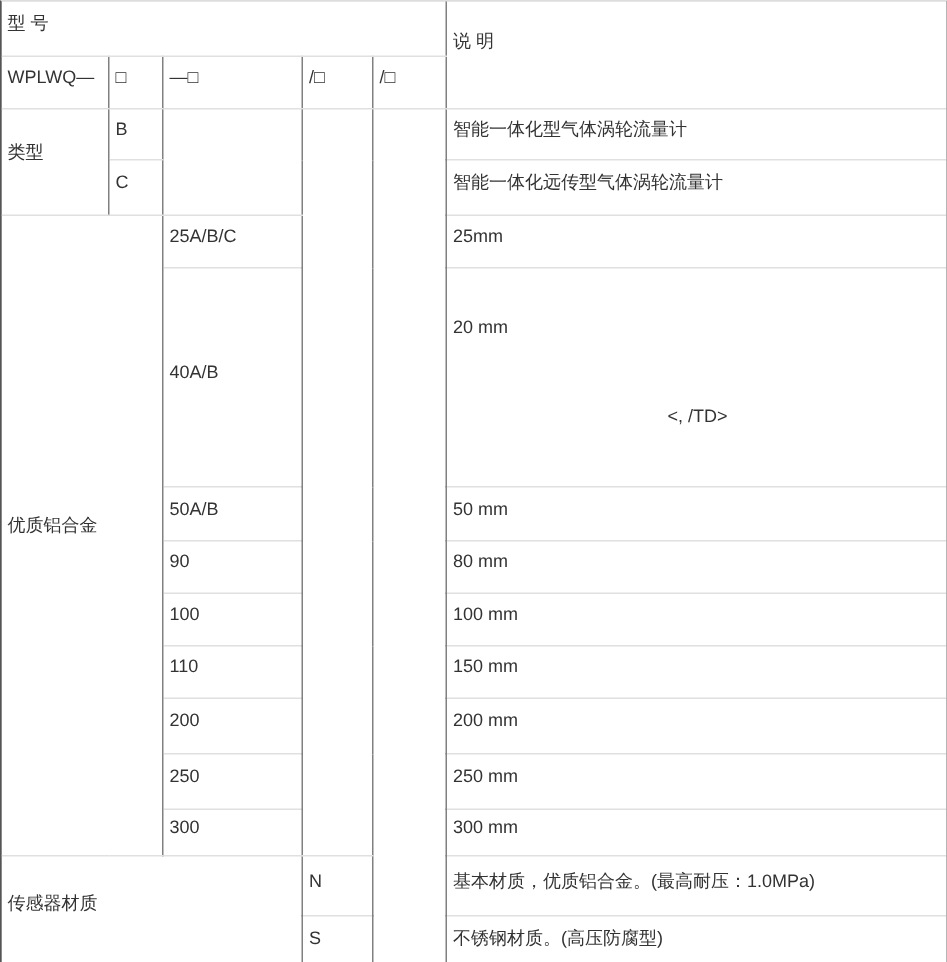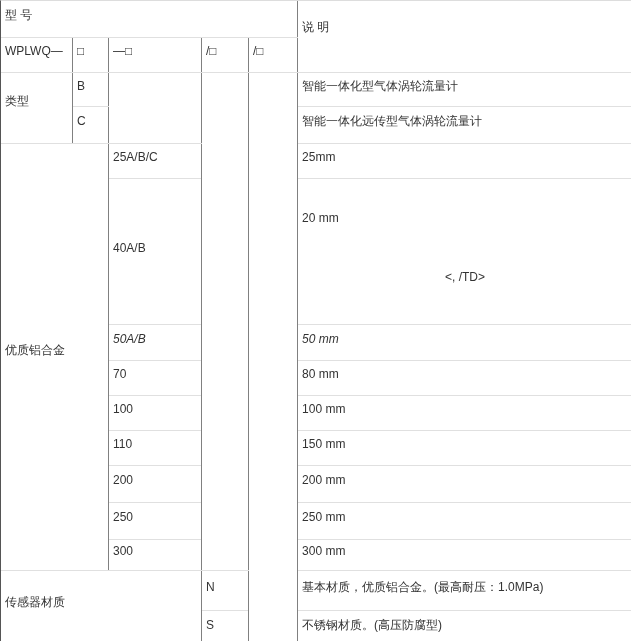--- a/index.html
+++ b/index.html
@@ -24,21 +24,21 @@
     overflow: hidden;
     white-space: pre-wrap;
     border-left: 1px solid #808080;
     border-right: 1px solid #808080;
     border-top: 1px solid #e0e0e0;
     border-bottom: 1px solid #e0e0e0;
   }
   td.label-cell { padding-bottom: 16px; }
   td.desc-header { padding-bottom: 20px; margin-left: 24px; }
   tr.h37 { height: 37px; } tr.h35 { height: 35px; } tr.h34 { height: 34px; }
-  tr.h69 { height: 69px; } tr.h36 { height: 36px; font-style: italic; } tr.h31 { height: 31px; padding-left: 37px; }
+  tr.h69 { height: 69px; } tr.h36 { height: 36px; } tr.h31 { height: 31px; padding-left: 37px; }
   tr.h40 { height: 40px; }
   .desc2line div.second { margin-top: 14px; text-align: center; }
   .frame {
     position: absolute; inset: 0;
     border-left: 1px solid #555555;
     border-right: 1px solid #383838;
     border-top: 1px solid #dddddd;
     border-bottom: 1px solid #888888;
     pointer-events: none;
   }
@@ -100,21 +100,21 @@
       <div class="second">&lt;, /TD&gt;</div>
     </td>
   </tr>
 
   <tr class="h36">
     <td>50A/B</td>
     <td>50 mm</td>
   </tr>
 
   <tr class="h35">
-    <td>70</td>
+    <td>90</td>
     <td>80 mm</td>
   </tr>
 
   <tr class="h35">
     <td>100</td>
     <td>100 mm</td>
   </tr>
 
   <tr class="h35">
     <td>110</td>

